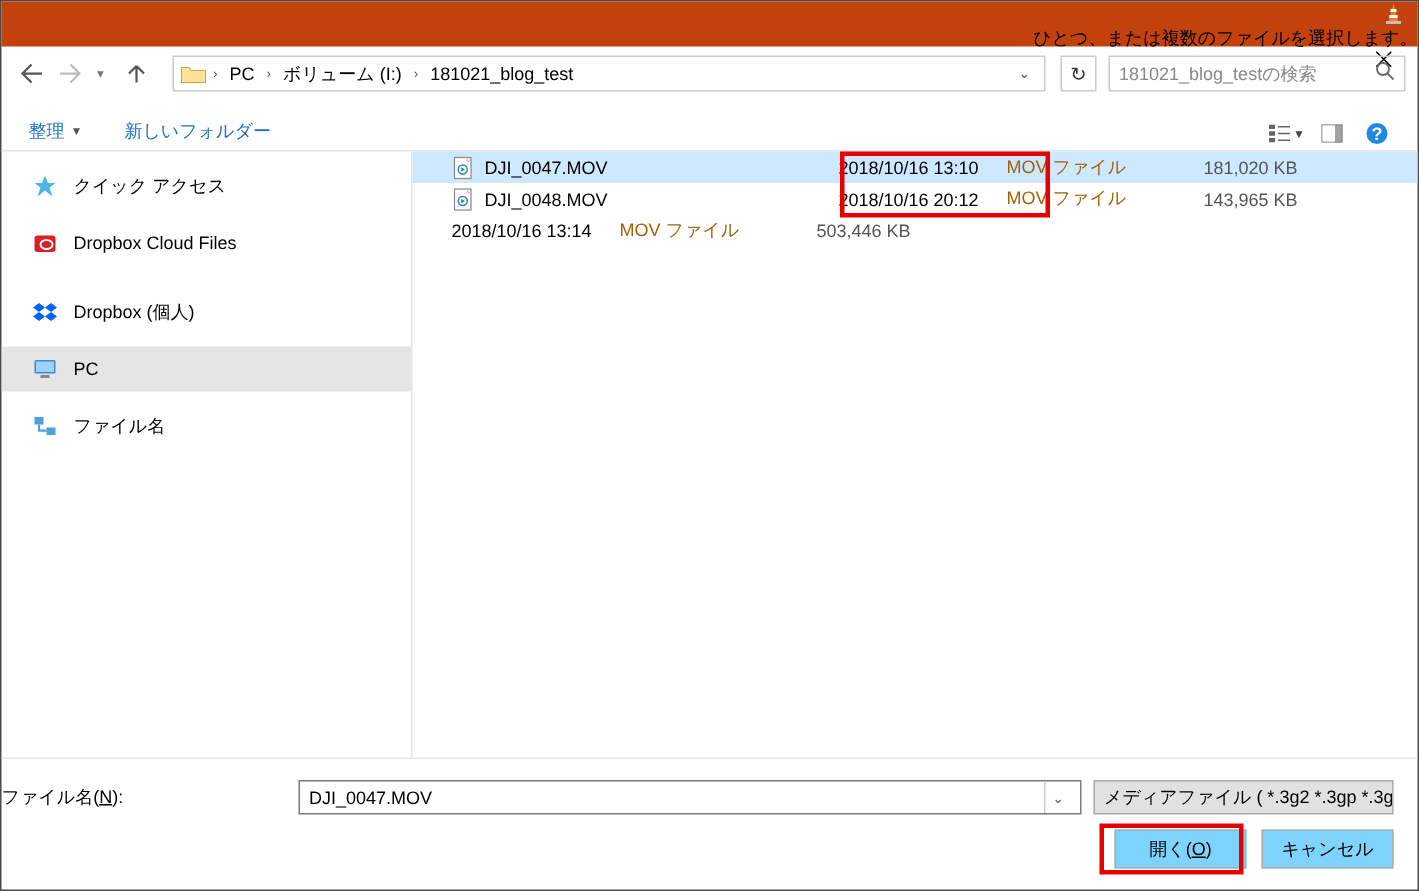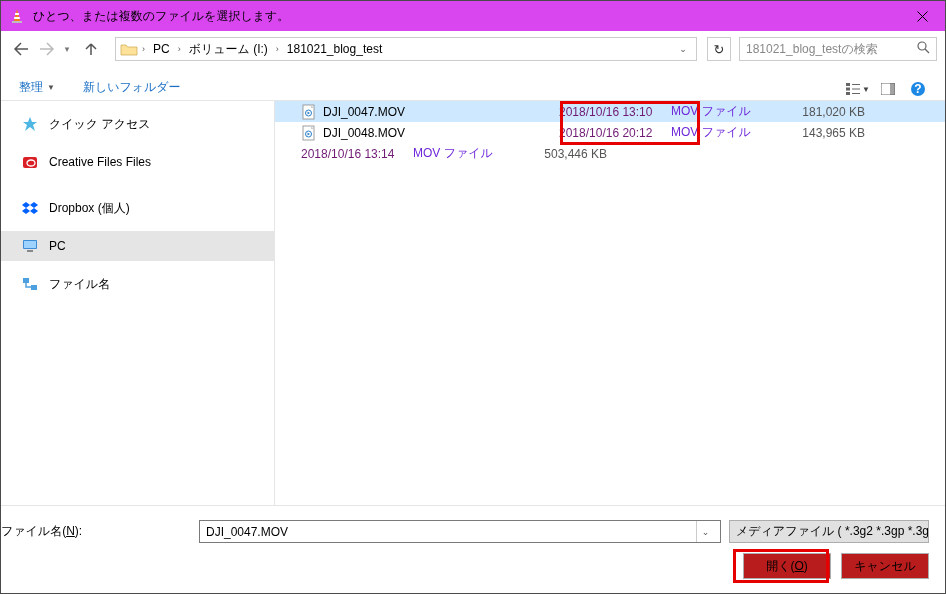--- a/index.html
+++ b/index.html
@@ -1,20 +1,20 @@
 <!DOCTYPE html>
 <html><head>
 <meta charset="utf-8">
 <style>
 * { box-sizing: border-box; margin: 0; padding: 0; font-family: "Yu Gothic UI", "Meiryo", sans-serif; font-size: 12px; }
 html, body { width: 946px; height: 594px; background: #fff; overflow: hidden; }
 
 .window { width: 946px; height: 594px; border: 1px solid #4a4a4a; display: flex; flex-direction: column; background: #fff; }
 
-.titlebar { height: 30px; display: flex; align-items: center; padding: 0 0 0 8px; background: #d946ef; }
+.titlebar { height: 30px; display: flex; align-items: flex-end; padding: 0 0 0 8px; background: #c2410c; flex-direction: column; }
 .titlebar .vlc-icon { width: 16px; height: 16px; margin-right: 8px; }
 .titlebar .title { flex: 1; color: #000; }
 .titlebar .close-btn { width: 45px; height: 30px; display: flex; align-items: center; justify-content: center; cursor: pointer; }
 
 .navbar { height: 36px; display: flex; align-items: center; padding: 0 8px; gap: 2px; }
 .nav-btn { width: 24px; height: 24px; display: flex; align-items: center; justify-content: center; color: #555; cursor: pointer; border-radius: 2px; }
 .nav-btn.disabled { color: #bbb; cursor: default; }
 .nav-dd { width: 12px; font-size: 9px; color: #777; display:flex; align-items:center; justify-content:center; }
 .nav-up { margin-left: 4px; }
 .addr { flex: 1; height: 24px; border: 1px solid #ccc; display: flex; align-items: center; padding: 0 4px; margin: 0 8px 0 10px; gap: 2px; }
@@ -46,38 +46,38 @@
 .col-name { width: 258px; display:flex; align-items:center; gap: 70px; }
 .col-date { width: 112px; }
 .col-type { width: 112px; }
 .col-size { width: 100px; text-align: left; }
 .sort-ind { font-size: 9px; color: #666; }
 
 .rows { flex: 1; position: relative; }
 .row { height: 21px; display: flex; align-items: center; padding-left: 26px; }
 .row.selected { background: #cde8ff; }
 .cell-name { width: 258px; display: flex; align-items: center; gap: 6px; }
-.cell-date { width: 112px; color: #701a75; }
-.cell-type { width: 112px; color: #6d28d9; }
+.cell-date { width: 112px; color: #000000; }
+.cell-type { width: 112px; color: #a16207; }
 .cell-size { width: 100px; text-align: right; color: #555; padding-right: 18px; }
 .file-ic { width: 16px; height: 16px; display:flex; align-items:center; justify-content:center; position: relative; }
 
 .redbox { position: absolute; border: 3px solid #e60000; pointer-events: none; }
 .rb1 { left: 285px; top: 0px; width: 140px; height: 44px; }
 
 .footer { border-top: 1px solid #e5e5e5; padding: 14px 16px 14px 0; }
 .frow { display: flex; align-items: center; margin-bottom: 10px; }
 .flabel { width: 198px; text-align: left; padding-right: 10px; }
 .flabel .ul { text-decoration: underline; }
 .fname-input { flex: 1; height: 23px; border: 1px solid #7a7a7a; padding: 0 6px; display: flex; align-items: center; background: #fff; }
 .fname-dd { width: 18px; text-align: center; font-size: 9px; color: #555; border-left: 1px solid #ccc; height: 100%; display: flex; align-items: center; justify-content: center;}
 .filter { width: 200px; height: 23px; border: 1px solid #adadad; background: #e1e1e1; margin-left: 8px; display: flex; align-items: center; padding: 0 6px; white-space: nowrap; overflow: hidden; }
 
 .btnrow { display: flex; justify-content: flex-end; gap: 10px; padding-right: 0; position: relative; }
-.btn { width: 88px; height: 26px; border: 1px solid #adadad; background: #b91c1c; display: flex; align-items: center; justify-content: center; cursor: pointer; }
+.btn { width: 88px; height: 26px; border: 1px solid #adadad; background: #7dd3fc; display: flex; align-items: center; justify-content: center; cursor: pointer; }
 .btn .ul { text-decoration: underline; }
 .redbox2 { position: absolute; right: 100px; top: -4px; width: 96px; height: 34px; border: 3px solid #e60000; pointer-events: none; }
 </style>
 </head>
 <body>
 
 <div class="window">
 
   <div class="titlebar">
     <span class="vlc-icon">
@@ -185,21 +185,21 @@
         <span>クイック アクセス</span>
       </div>
       <div style="height:8px"></div>
       <div class="s-item">
         <span class="s-icon">
             <svg width="16" height="16" viewBox="0 0 16 16">
               <rect x="1" y="3" width="14" height="11" rx="2" fill="#da1f26"></rect>
               <ellipse cx="9" cy="9" rx="4" ry="3" fill="none" stroke="#fff" stroke-width="1.3"></ellipse>
             </svg>
           </span>
-        <span>Creative Files Files</span>
+        <span>Dropbox Cloud Files</span>
       </div>
       <div style="height:8px"></div>
       <div style="height:8px"></div>
       <div class="s-item">
         <span class="s-icon">
             <svg width="16" height="16" viewBox="0 0 16 16">
               <polygon points="4,2 8,5 4,8 0,5" fill="#0061ff"></polygon>
               <polygon points="12,2 16,5 12,8 8,5" fill="#0061ff"></polygon>
               <polygon points="4,8 8,11 4,14 0,11" fill="#0061ff"></polygon>
               <polygon points="12,8 16,11 12,14 8,11" fill="#0061ff"></polygon>

